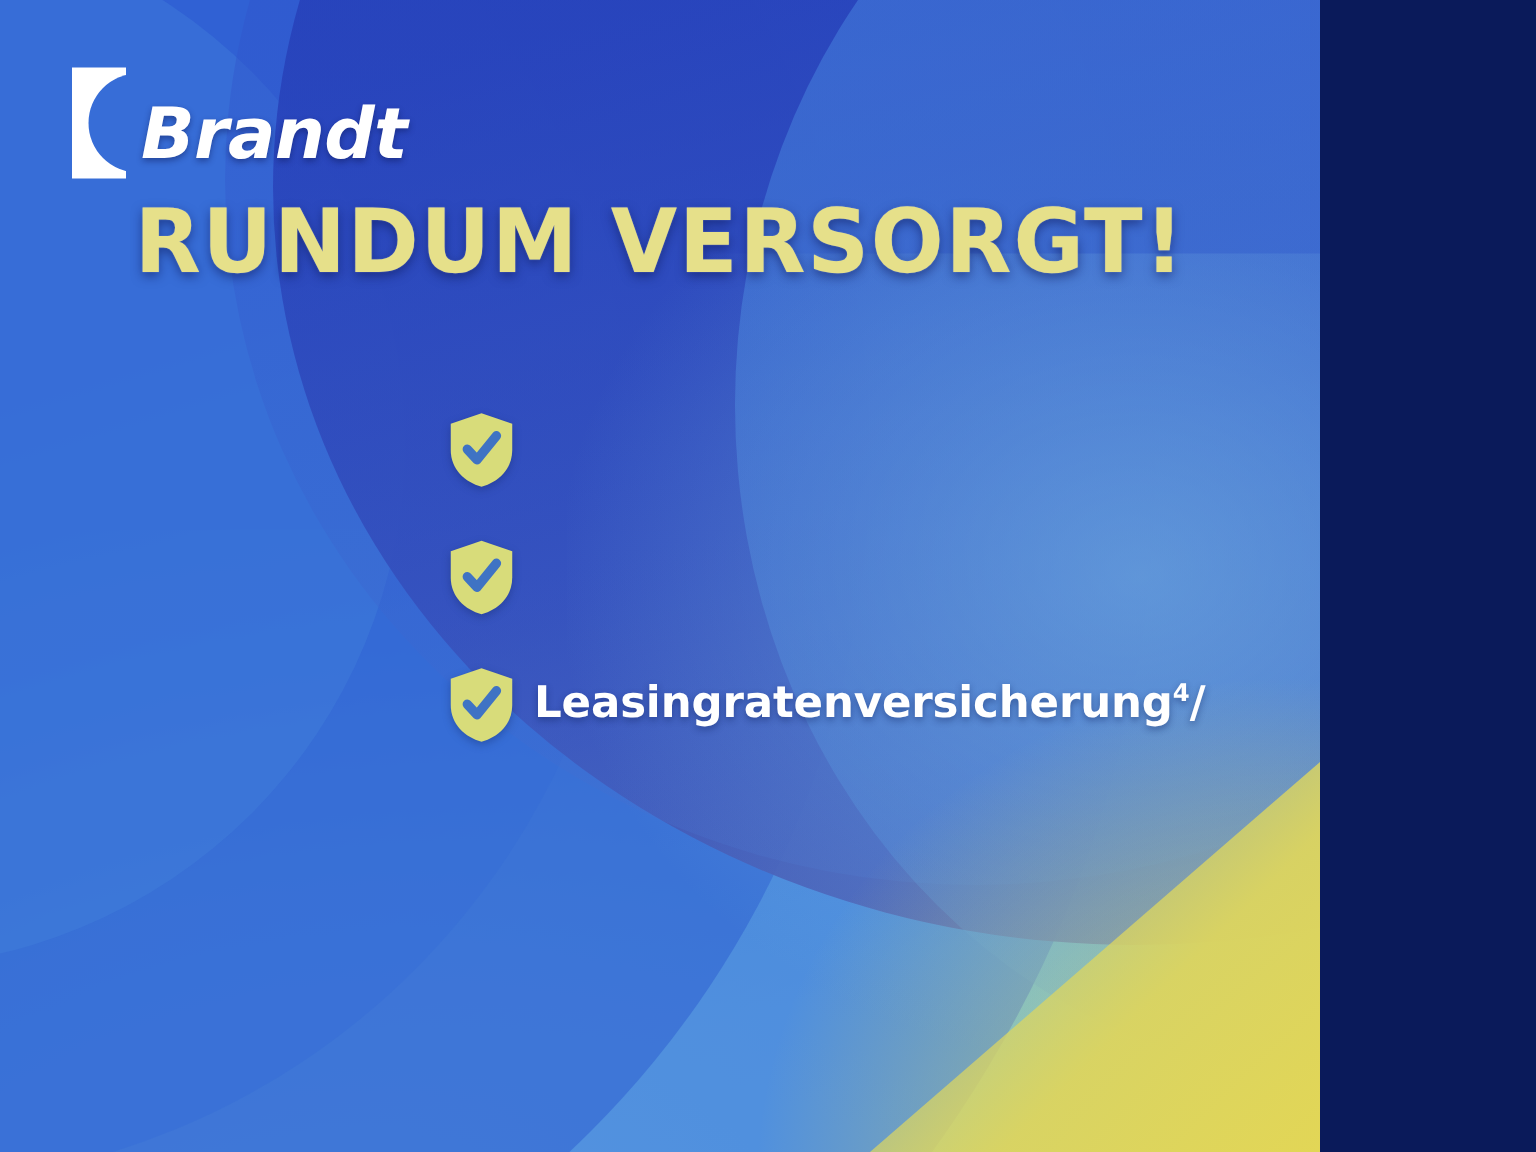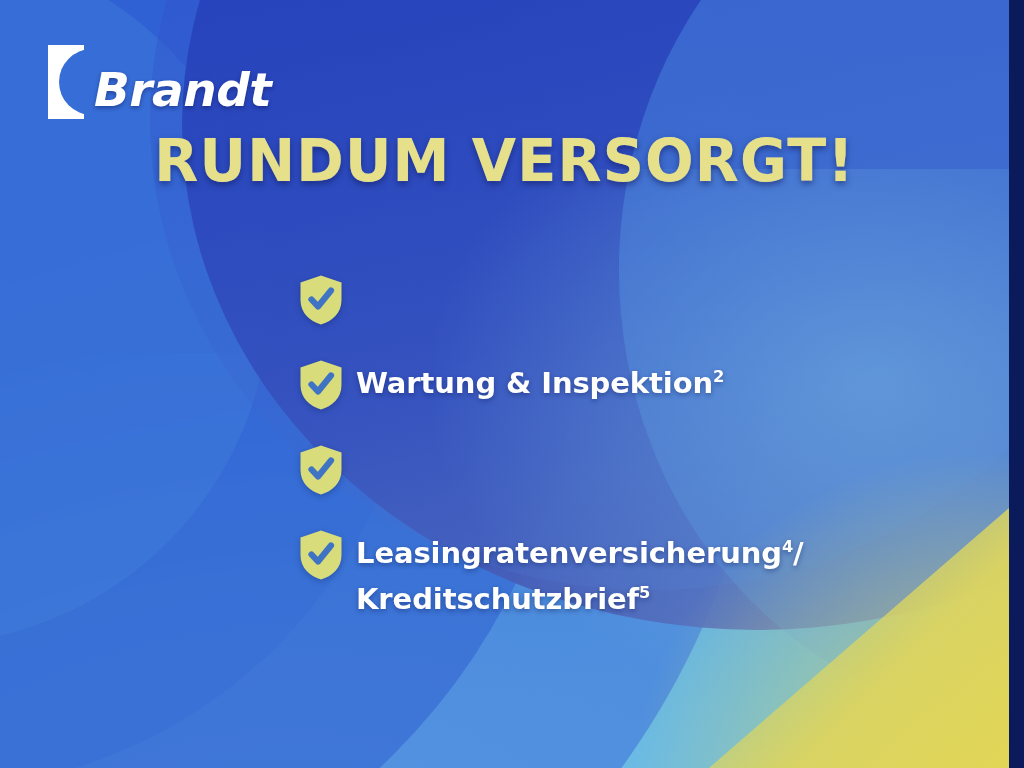--- a/index.html
+++ b/index.html
@@ -7,21 +7,21 @@
     margin: 0;
     padding: 0;
     background: #0a1a5a;
   }
   body {
     font-family: "Liberation Sans", sans-serif;
   }
 
   .banner {
     position: relative;
-    width: 1009px;
+    width: 880px;
     height: 768px;
     overflow: hidden;
     background: #14532d;
     isolation: isolate;
   }
 
   
   .bg-base {
     position: absolute;
     inset: 0;
@@ -307,38 +307,31 @@
 
     <div class="benefits">
 
       <div class="benefit">
         <svg class="shield" viewBox="0 0 46 52" aria-hidden="true">
           <path d="M23 1.5 L43.5 8.5 V26 C43.5 39 34 47.5 23 50.5 C12 47.5 2.5 39 2.5 26 V8.5 Z" fill="#d8dc7a"></path>
           <path d="M13.5 25.5 L20 32.5 L33 16.5" fill="none" stroke="#3f73c4" stroke-width="6.2" stroke-linecap="round" stroke-linejoin="round"></path>
         </svg>
       </div>
 
-      <div class="benefit">
-        <svg class="shield" viewBox="0 0 46 52" aria-hidden="true">
-          <path d="M23 1.5 L43.5 8.5 V26 C43.5 39 34 47.5 23 50.5 C12 47.5 2.5 39 2.5 26 V8.5 Z" fill="#d8dc7a"></path>
-          <path d="M13.5 25.5 L20 32.5 L33 16.5" fill="none" stroke="#3f73c4" stroke-width="6.2" stroke-linecap="round" stroke-linejoin="round"></path>
-        </svg>
-        <span class="benefit-text"><span>Wartung &amp; Inspektion</span><sup>2</sup></span>
-      </div>
 
       <div class="benefit">
         <svg class="shield" viewBox="0 0 46 52" aria-hidden="true">
           <path d="M23 1.5 L43.5 8.5 V26 C43.5 39 34 47.5 23 50.5 C12 47.5 2.5 39 2.5 26 V8.5 Z" fill="#d8dc7a"></path>
           <path d="M13.5 25.5 L20 32.5 L33 16.5" fill="none" stroke="#3f73c4" stroke-width="6.2" stroke-linecap="round" stroke-linejoin="round"></path>
         </svg>
       </div>
 
       <div class="benefit">
         <svg class="shield" viewBox="0 0 46 52" aria-hidden="true">
           <path d="M23 1.5 L43.5 8.5 V26 C43.5 39 34 47.5 23 50.5 C12 47.5 2.5 39 2.5 26 V8.5 Z" fill="#d8dc7a"></path>
           <path d="M13.5 25.5 L20 32.5 L33 16.5" fill="none" stroke="#3f73c4" stroke-width="6.2" stroke-linecap="round" stroke-linejoin="round"></path>
         </svg>
-        <span class="benefit-text"><span>Leasingratenversicherung</span><sup>4</sup><span>/</span><span class="benefit-line-2"><span>Kreditschutzbrief</span><sup>5</sup></span></span>
+        <span class="benefit-text"><span>Leasingratenversicherung</span><sup>4</sup><span>/</span></span>
       </div>
 
     </div>
   </div>
 </div>
 
 </body></html>

